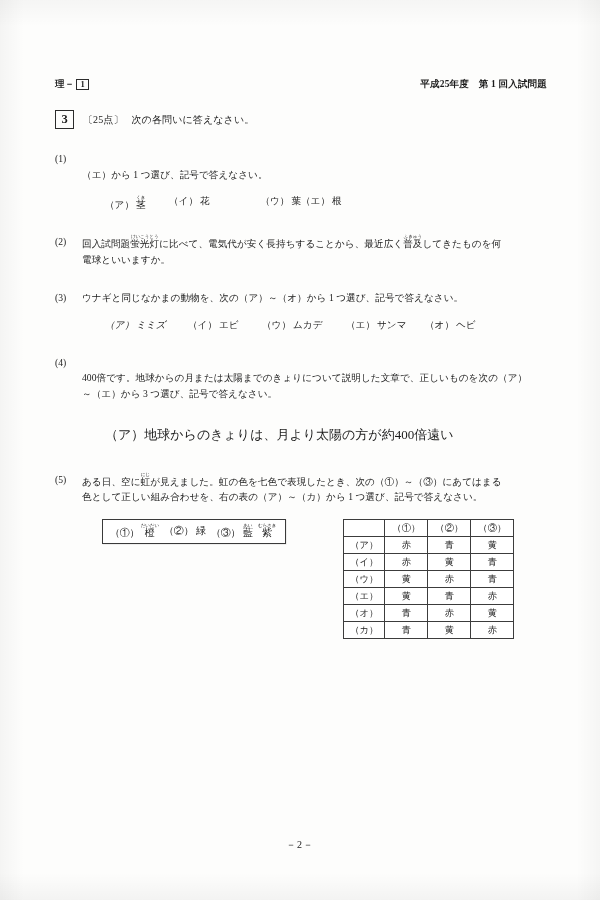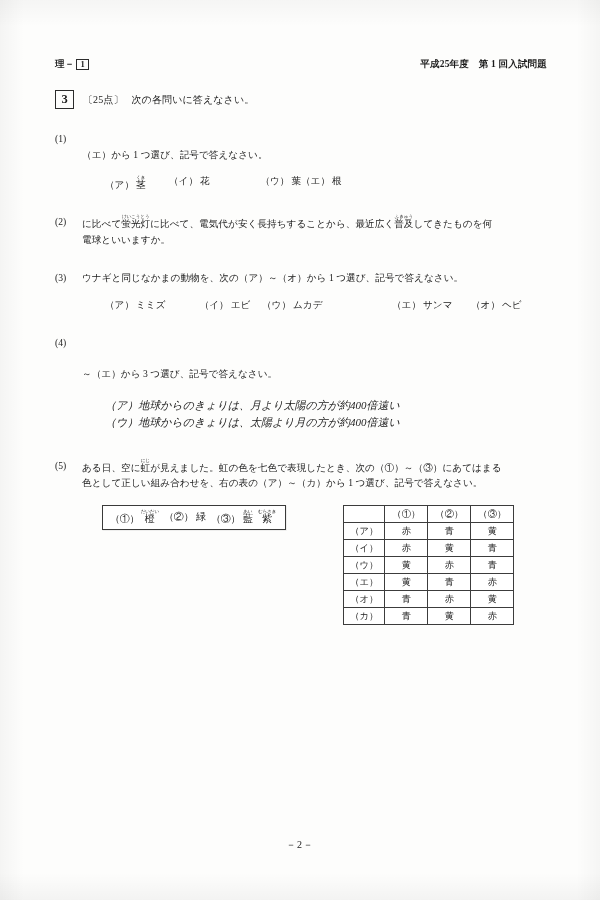--- a/index.html
+++ b/index.html
@@ -58,20 +58,21 @@
     display: inline-block;
     border: 1px solid #2b2b2b;
     padding: 0px 3px;
     font-size: 8.5px;
     line-height: 1.15;
     margin: 0 1px;
   }
   .hdr-right {
     font-size: 9.5px;
     font-weight: bold;
+    margin-top: 20px;
   }
 
   
   .qhead {
     display: flex;
     align-items: center;
     margin-top: 19px;
     gap: 9px;
   }
   .qnum-box {
@@ -136,31 +137,30 @@
   }
   .options-inline .opt {
     white-space: nowrap;
   }
   .opt-mark { margin-right: 2px; }
 
   .opt-gap-1 .opt:nth-child(1) { width: 64px; }
   .opt-gap-1 .opt:nth-child(2) { width: 66px; }
   .opt-gap-1 .opt:nth-child(3) { width: 66px; text-align: right; }
 
-  .opt-gap-2 .opt:nth-child(1) { width: 83px; }
-  .opt-gap-2 .opt:nth-child(2) { width: 74px; text-align: center; }
+  .opt-gap-2 .opt:nth-child(1) { width: 83px; font-style: italic; }
+  .opt-gap-2 .opt:nth-child(2) { width: 74px; }
   .opt-gap-2 .opt:nth-child(3) { width: 84px; }
-  .opt-gap-2 .opt:nth-child(4) { width: 79px; margin-left: 46px; }
+  .opt-gap-2 .opt:nth-child(4) { width: 79px; }
 
   .options-stacked {
-    margin-top: 16px;
+    margin-top: 24px;
     padding-left: 50px;
-    font-size: 11px;
+    font-size: 13px;
     line-height: 1.56;
-    font-style: italic;
   }
   .options-stacked .optline { white-space: nowrap; }
 
   
   .q5-area {
     margin-top: 14px;
     display: flex;
     align-items: flex-start;
   }
   .color-seq-box {
@@ -247,21 +247,21 @@
     <div class="options-inline opt-gap-1">
       <span class="opt"><span class="opt-mark">（ア）</span><ruby><span>茎</span><rt>くき</rt></ruby></span>
       <span class="opt"><span class="opt-mark">（イ）</span><span>花</span></span>
       <span class="opt"><span class="opt-mark">（ウ）</span><span>葉</span></span>
       <span class="opt"><span class="opt-mark">（エ）</span><span>根</span></span>
     </div>
 
     <div class="subq q2">
       <div class="subq-label">(2)</div>
       <div class="subq-body">
-        <span>に比べて</span><ruby><span>蛍光灯</span><rt>けいこうとう</rt></ruby><span>に比べて、電気代が安く長持ちすることから、最近広く</span><ruby><span>普及</span><rt>ふきゅう</rt></ruby><span>してきたものを何</span><br>
+        <span>回入試問題</span><ruby><span>蛍光灯</span><rt>けいこうとう</rt></ruby><span>に比べて、電気代が安く長持ちすることから、最近広く</span><ruby><span>普及</span><rt>ふきゅう</rt></ruby><span>してきたものを何</span><br>
         <span>電球といいますか。</span>
       </div>
     </div>
 
     <div class="subq q3">
       <div class="subq-label">(3)</div>
       <div class="subq-body">
         <span>ウナギと同じなかまの動物を、次の（ア）～（オ）から 1 つ選び、記号で答えなさい。</span>
       </div>
     </div>
@@ -270,27 +270,26 @@
       <span class="opt"><span class="opt-mark">（イ）</span><span>エビ</span></span>
       <span class="opt"><span class="opt-mark">（ウ）</span><span>ムカデ</span></span>
       <span class="opt"><span class="opt-mark">（エ）</span><span>サンマ</span></span>
       <span class="opt"><span class="opt-mark">（オ）</span><span>ヘビ</span></span>
     </div>
 
     <div class="subq q4">
       <div class="subq-label">(4)</div>
       <div class="subq-body">
         <br>
-        <br>
+        <span>400倍です。地球からの月または太陽までのきょりについて説明した文章で、正しいものを次の（ア）</span><br>
         <span>～（エ）から 3 つ選び、記号で答えなさい。</span>
       </div>
     </div>
     <div class="options-stacked">
       <div class="optline">（ア）地球からのきょりは、月より太陽の方が約400倍遠い</div>
-      <div class="optline">（ウ）地球からのきょりは、太陽より月の方が約400倍遠い</div>
     </div>
 
     <div class="subq q5">
       <div class="subq-label">(5)</div>
       <div class="subq-body">
         <span>ある日、空に</span><ruby><span>虹</span><rt>にじ</rt></ruby><span>が見えました。虹の色を七色で表現したとき、次の（①）～（③）にあてはまる</span><br>
         <span>色として正しい組み合わせを、右の表の（ア）～（カ）から 1 つ選び、記号で答えなさい。</span>
       </div>
     </div>
 

